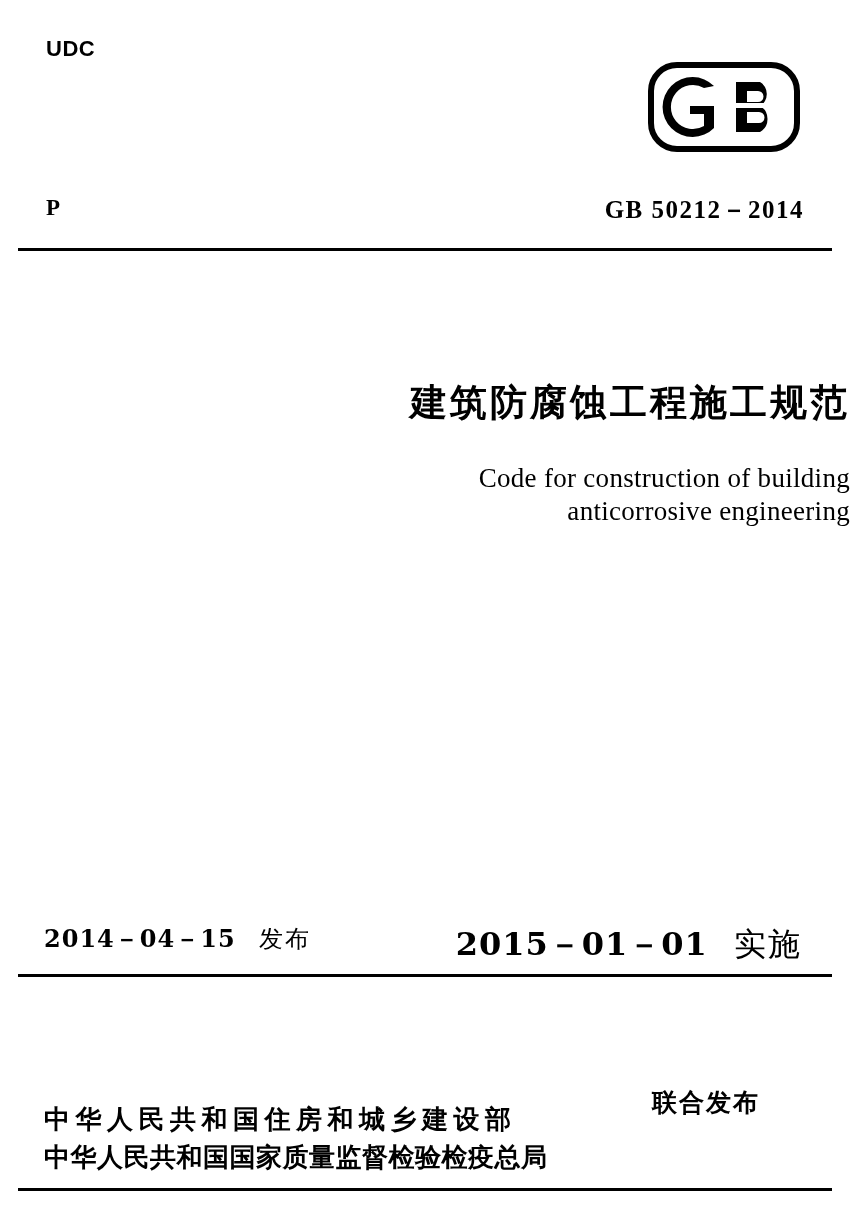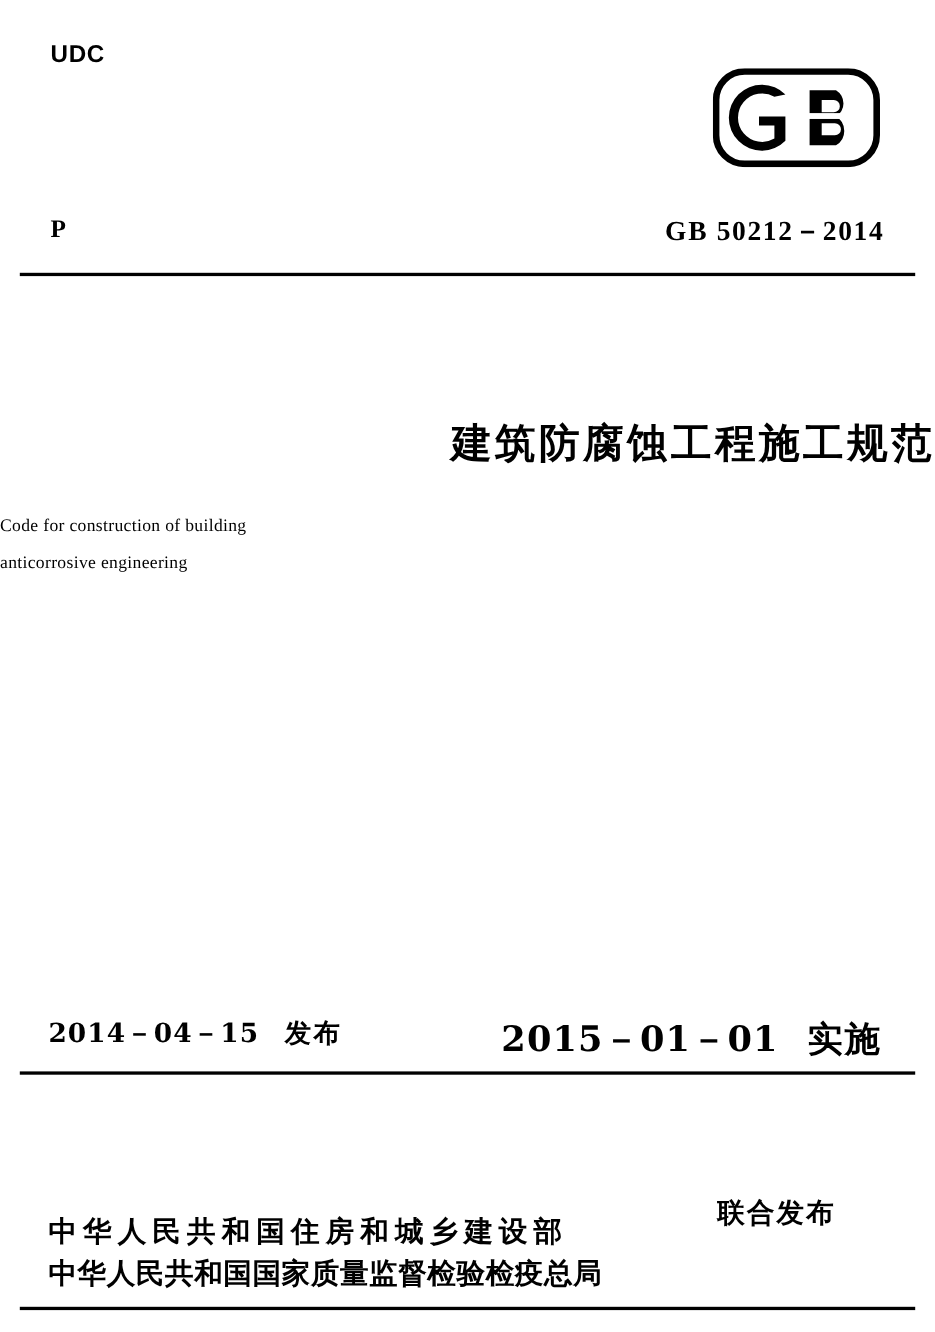--- a/index.html
+++ b/index.html
@@ -97,43 +97,43 @@
     font-weight: bold;
     letter-spacing: 3px;
     font-family: "DejaVu Sans", sans-serif;
   }
 
   .title-en {
     position: absolute;
     left: 0;
     top: 462px;
     width: 850px;
-    text-align: left;
+    text-align: right;
     font-family: "Liberation Serif", serif;
-    font-size: 16px;
+    font-size: 27px;
     line-height: 33px;
     letter-spacing: 0.3px;
   }
   .title-en div { white-space: nowrap; }
 
   
   .date-issue {
     position: absolute;
     left: 44px;
     top: 923px;
     font-size: 24px;
     font-weight: bold;
     font-family: "DejaVu Serif", serif;
     letter-spacing: 1px;
     white-space: nowrap;
   }
   .date-issue .word,
   .date-effect .word {
     font-family: "DejaVu Sans", sans-serif;
-    font-weight: bold;
+    font-weight: normal;
     margin-left: 14px;
     letter-spacing: 2px;
     text-align: right;
   }
   .date-effect {
     position: absolute;
     right: 48px;
     top: 923px;
     font-size: 32px;
     font-weight: bold;

